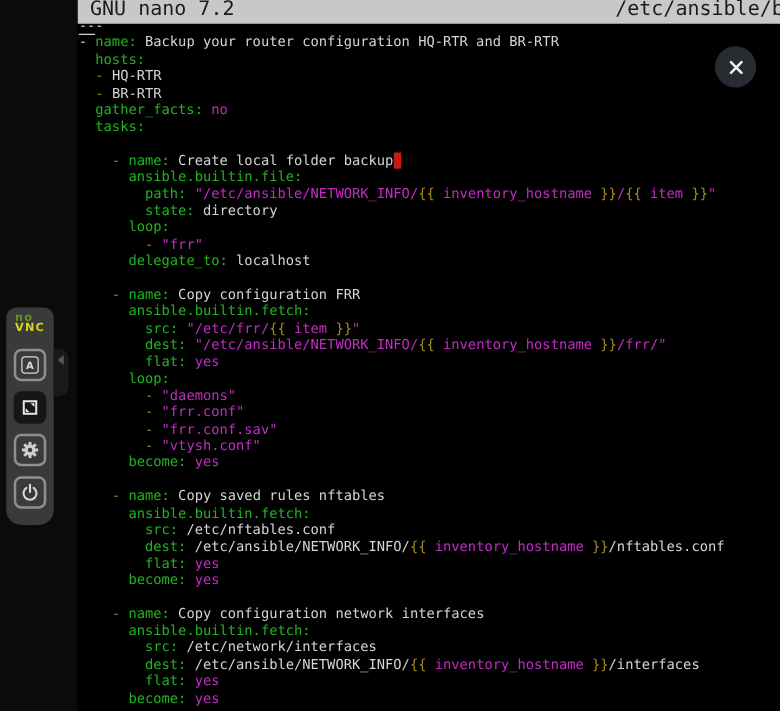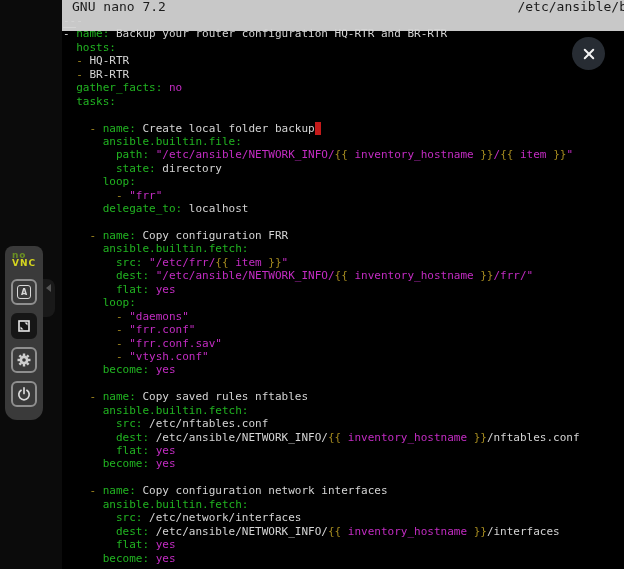--- a/index.html
+++ b/index.html
@@ -23,22 +23,22 @@
              box-sizing:border-box;display:flex;align-items:center;justify-content:center;
              font-family:"DejaVu Sans",sans-serif;font-size:8px;font-weight:bold;color:#d8d8d8;}
   .vnc-handle{position:absolute;left:43px;top:279px;width:12px;height:38px;background:#191919;
               border-radius:0 8px 8px 0;cursor:pointer;}
   .vnc-handle .arrow{position:absolute;left:3px;top:5px;width:0;height:0;
                      border-top:4px solid transparent;border-bottom:4px solid transparent;
                      border-right:5px solid #555;}
 
   
   .terminal{position:absolute;left:62px;top:0;width:562px;height:569px;background:#000;overflow:hidden;}
-  .nano-titlebar{position:absolute;top:0;left:0;right:0;height:31px;background:var(--titlebar-bg);
-                 color:var(--titlebar-text);font-size:13px;line-height:13px;overflow:hidden;white-space:pre;}
+  .nano-titlebar{position:absolute;top:0;left:0;right:0;height:19px;background:var(--titlebar-bg);
+                 color:var(--titlebar-text);font-size:16px;line-height:13px;overflow:hidden;white-space:pre;}
   .nano-titlebar .app{position:absolute;left:10px;top:0;}
   .nano-titlebar .path{position:absolute;right:-3px;top:0;}
   .code{position:absolute;top:14px;left:1px;right:0;font-size:11px;line-height:13.45px;
         white-space:pre;color:var(--text-white);cursor:text;}
   .line{height:13.45px;}
   .c-white{color:var(--text-white);}
   .c-green{color:var(--key-green);}
   .c-magenta{color:var(--string-magenta);}
   .c-yellow{color:var(--jinja-yellow);}
   .c-cursor{background:var(--cursor-red);color:transparent;}

